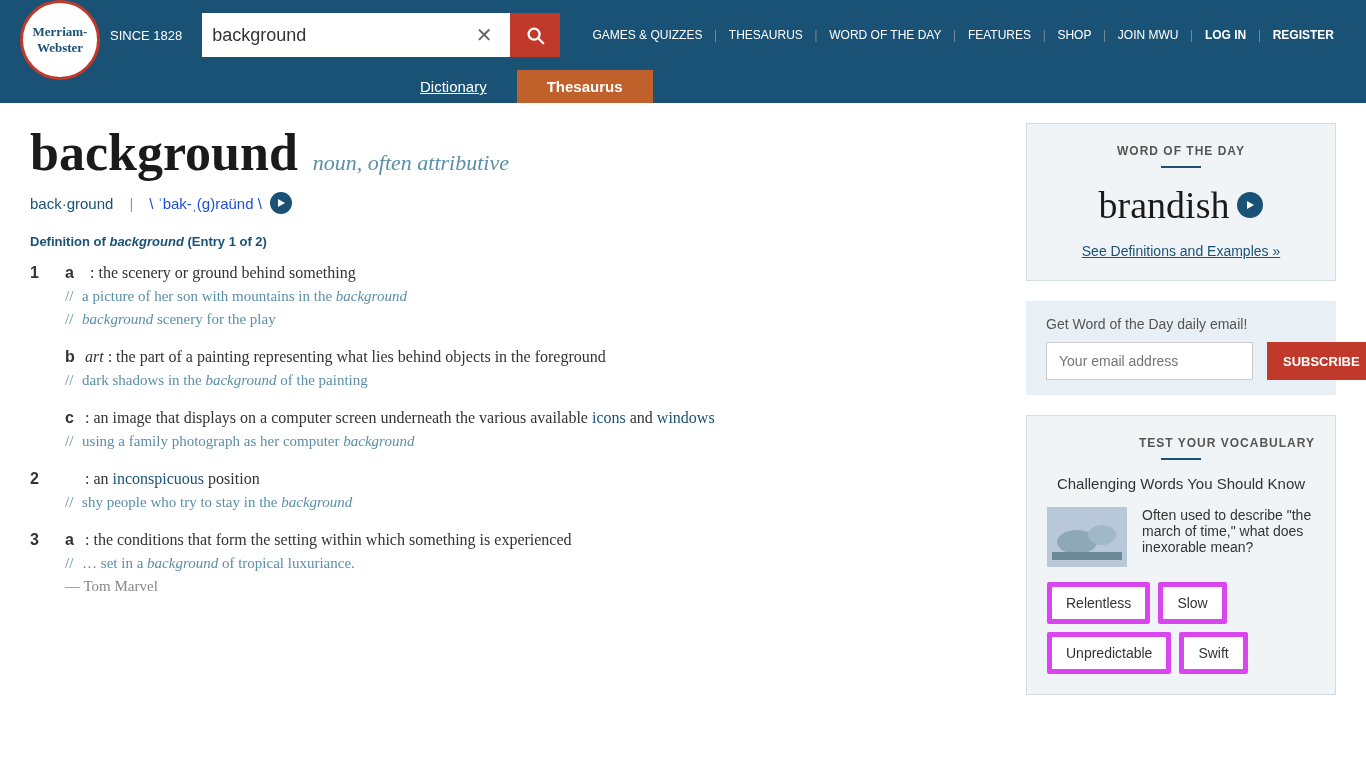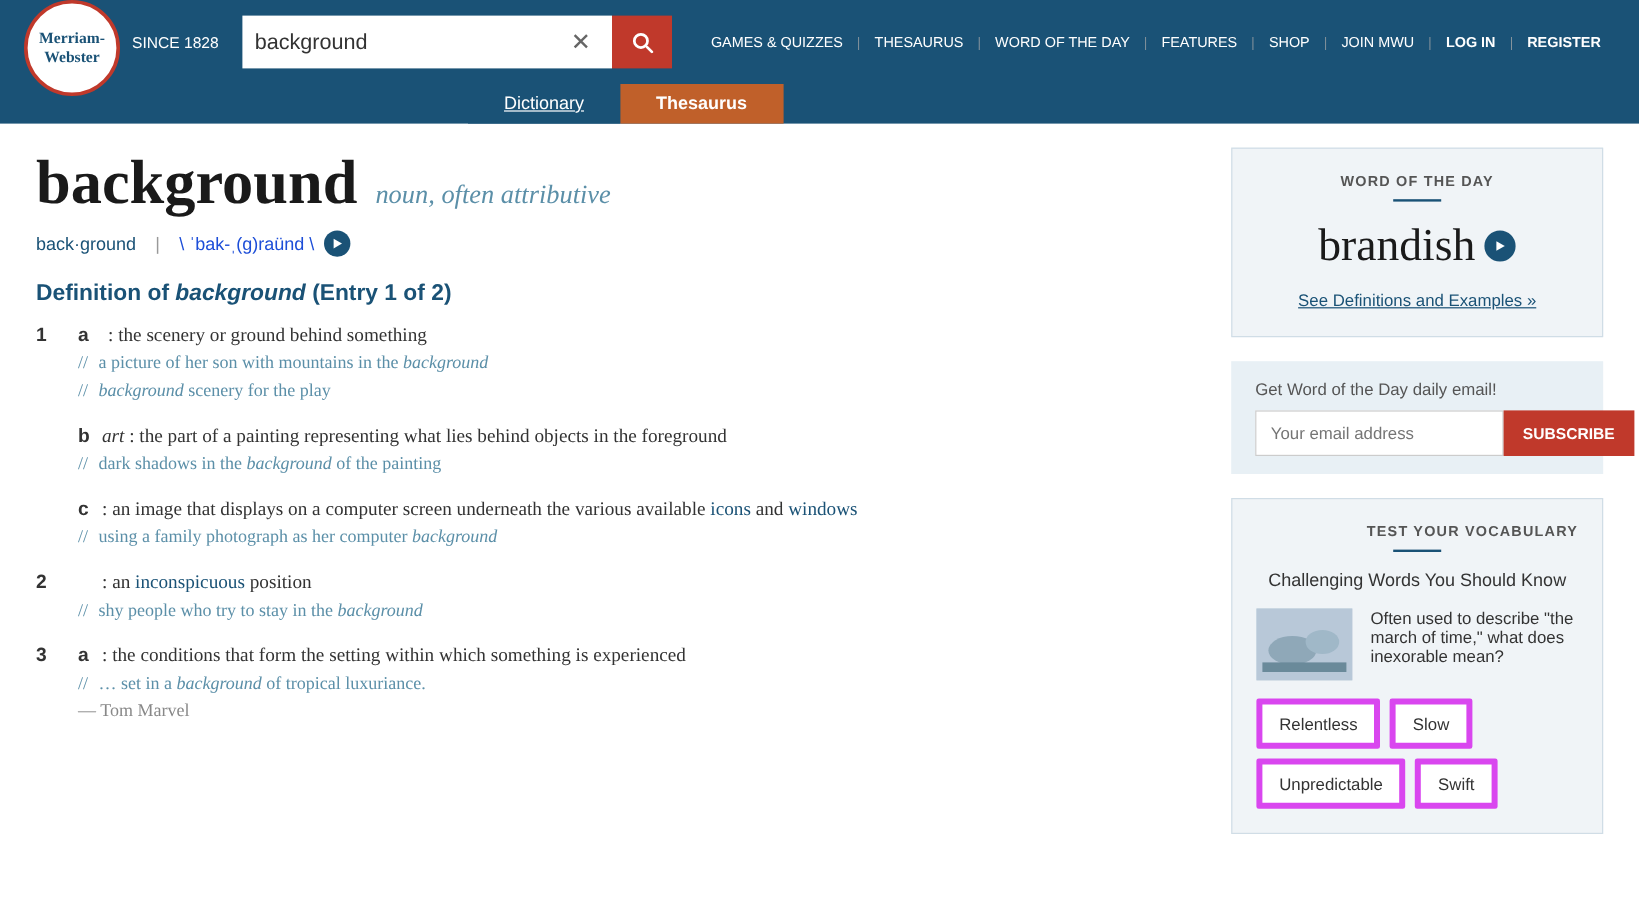--- a/index.html
+++ b/index.html
@@ -38,21 +38,21 @@
     #main-word { font-size: 52px; font-weight: bold; color: #1a1a1a; font-family: Georgia, serif; }
     #word-type { font-size: 22px; color: #5b8fa8; font-style: italic; }
     #save-word-area { display: flex; align-items: center; gap: 8px; margin-bottom: 15px; cursor: pointer; }
     #save-icon { width: 28px; height: 28px; background: #1a5276; border-radius: 50%; display: flex; align-items: center; justify-content: center; }
     #save-label { font-family: Arial, sans-serif; font-size: 14px; color: #333; }
     #pronunciation { font-family: Arial, sans-serif; font-size: 15px; color: #666; margin-bottom: 20px; display: flex; align-items: center; gap: 8px; }
     #pron-word { color: #1a5276; }
     #pron-sep { color: #999; margin: 0 8px; }
     #pron-phonetic { color: #1d4ed8; }
     #pron-audio { width: 22px; height: 22px; background: #1a5276; border-radius: 50%; display: flex; align-items: center; justify-content: center; cursor: pointer; }
-    #definition-header { font-size: 19px; font-weight: bold; color: #1a5276; margin-bottom: 15px; font-family: Arial, sans-serif; }
+    #definition-header { font-size: 13px; font-weight: bold; color: #1a5276; margin-bottom: 15px; font-family: Arial, sans-serif; }
     #definition-header span { font-style: italic; }
 
     
     .def-group { margin-bottom: 20px; }
     .def-num { font-size: 16px; font-weight: bold; color: #333; font-family: Arial, sans-serif; display: inline-block; width: 20px; }
     .def-letter { font-size: 16px; font-weight: bold; color: #333; font-family: Arial, sans-serif; display: inline-block; width: 20px; margin-left: 15px; }
     .def-text { font-size: 16px; color: #333; }
     .example { color: #5b8fa8; font-size: 15px; margin: 6px 0 6px 35px; }
     .example em { font-style: italic; }
     .example .ex-slash { color: #5b8fa8; margin-right: 5px; }
@@ -63,21 +63,21 @@
 
     
     #wotd-box { background: #f0f4f7; border: 1px solid #d0dde6; padding: 20px; margin-bottom: 20px; text-align: center; }
     #wotd-title { font-family: Arial, sans-serif; font-size: 12px; font-weight: bold; letter-spacing: 1px; color: #555; text-transform: uppercase; margin-bottom: 8px; }
     #wotd-divider { width: 40px; height: 2px; background: #1a5276; margin: 0 auto 15px; }
     #wotd-word { font-size: 38px; font-family: Georgia, serif; color: #1a1a1a; display: flex; align-items: center; justify-content: center; gap: 8px; margin-bottom: 15px; }
     #wotd-audio-icon { width: 26px; height: 26px; background: #1a5276; border-radius: 50%; display: inline-flex; align-items: center; justify-content: center; cursor: pointer; }
     #wotd-link { color: #1a5276; font-family: Arial, sans-serif; font-size: 14px; cursor: pointer; text-decoration: underline; }
     #email-box { background: #e8f0f5; padding: 15px 20px; margin-top: 0; }
     #email-label { font-family: Arial, sans-serif; font-size: 14px; color: #555; margin-bottom: 10px; }
-    #email-row { display: flex; gap: 0; }
+    #email-row { display: flex; gap: 14px; }
     #email-input { flex: 1; padding: 10px 12px; border: 1px solid #ccc; font-family: Arial, sans-serif; font-size: 14px; }
     #subscribe-btn { background: #c0392b; color: #fff; border: none; padding: 10px 16px; font-family: Arial, sans-serif; font-size: 13px; font-weight: bold; cursor: pointer; white-space: nowrap; }
 
     #vocab-box { background: #f0f4f7; border: 1px solid #d0dde6; padding: 20px; margin-bottom: 20px; }
     #vocab-title { font-family: Arial, sans-serif; font-size: 12px; font-weight: bold; letter-spacing: 1px; color: #555; text-transform: uppercase; margin-bottom: 8px; text-align: right; }
     #vocab-divider { width: 40px; height: 2px; background: #1a5276; margin: 0 auto 15px; }
     #vocab-desc { font-family: Arial, sans-serif; font-size: 15px; color: #333; text-align: center; margin-bottom: 15px; }
     #vocab-img-row { display: flex; gap: 15px; align-items: flex-start; }
     #vocab-img { width: 80px; height: 60px; background: #b8c8d8; flex-shrink: 0; display: flex; align-items: center; justify-content: center; overflow: hidden; }
     #vocab-question { font-family: Arial, sans-serif; font-size: 14px; color: #333; }

